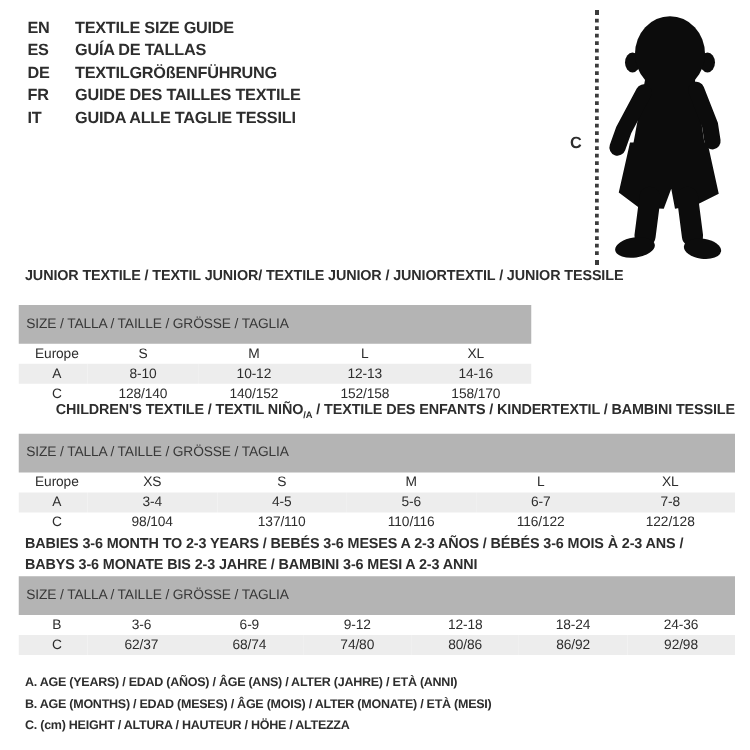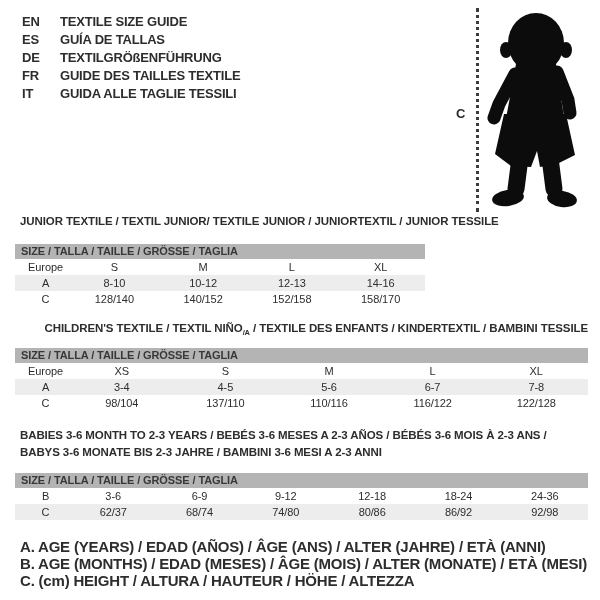--- a/index.html
+++ b/index.html
@@ -27,36 +27,36 @@
   .t-junior   { top:214px; width:410px; }
   .t-children { top:321px; width:573px; }
   .t-babies   { top:427px; width:573px; }
 
   .table-title {
     font-size:11.5px; font-weight:700; letter-spacing:-0.1px;
     padding-left:5px; line-height:15px; white-space:nowrap;
   }
   .t-junior   .table-title { margin-bottom:15px; }
   .t-children .table-title { margin-bottom:8px;text-align:right; }
-  .t-babies   .table-title { line-height:17px; margin-bottom:12px; white-space:normal; }
+  .t-babies   .table-title { line-height:17px; margin-bottom:0; white-space:normal; }
   .sub { font-size:7.5px; vertical-align:sub; }
 
   table.size-table { width:100%; border-collapse:collapse; table-layout:fixed; font-size:11px; }
   table.size-table th.bar {
-    background:#b4b4b4; color:#383838; text-align:left; font-weight:700;
-    font-size:11px; padding:1px 0 2px 6px; height:15px; letter-spacing:-0.1px;
+    background:#b4b4b4; color:#383838; text-align:left; font-weight:400;
+    font-size:11px; padding:1px 0 2px 6px; height:31px; letter-spacing:-0.1px;
   }
   table.size-table td { text-align:center; height:16px; font-weight:400; padding:0; letter-spacing:-0.1px; }
   table.size-table td.lbl { text-align:center; padding-left:6px; }
   tr.alt { background:#ededed; }
   col.col-label { width:55px; }
 
   
   .footnotes { position:absolute; top:538px; left:20px; }
-  .footnote { font-size:15px; font-weight:700; line-height:17px; letter-spacing:-0.2px; white-space:nowrap; }
+  .footnote { font-size:10px; font-weight:700; line-height:17px; letter-spacing:-0.2px; white-space:nowrap; }
 </style>
 </head>
 <body>
 
 <div class="lang-block">
   <div class="lang-row">
     <span class="lang-code">EN</span>
     <span class="lang-text">TEXTILE SIZE GUIDE</span>
   </div>
   <div class="lang-row">

